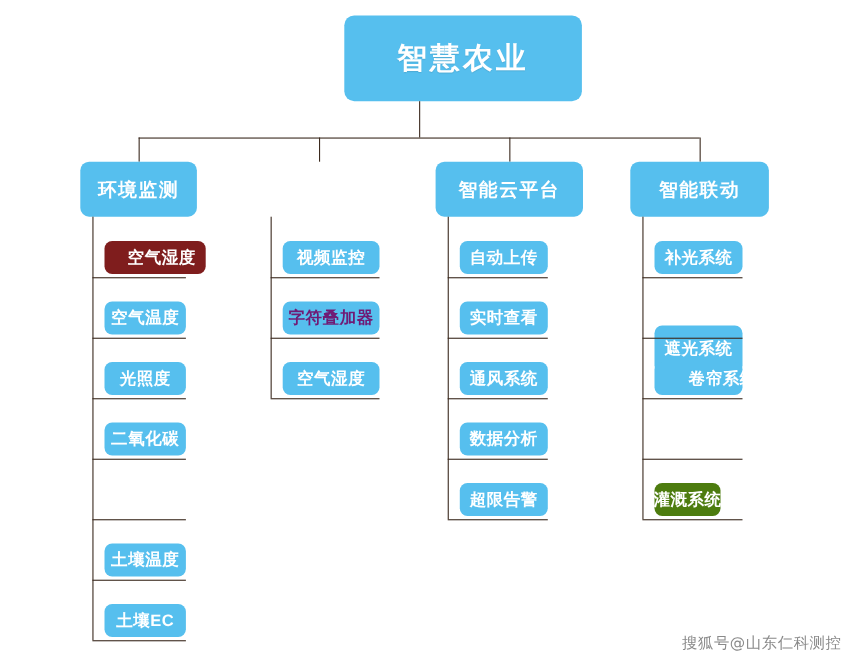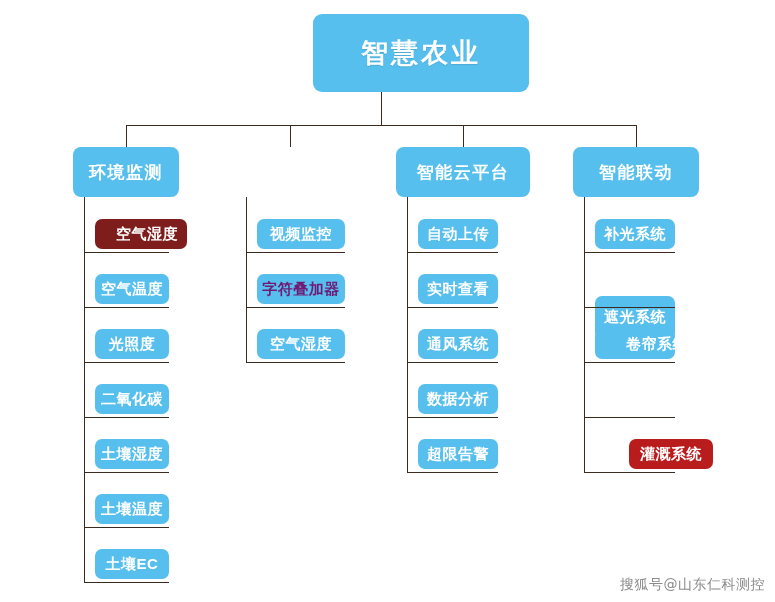--- a/index.html
+++ b/index.html
@@ -87,21 +87,20 @@
     <div class="conn conn-v" style="left: 636px; top: 125px; height: 22px; background: rgb(59, 42, 30);"></div>
     <div class="node node-branch" style="left: 73px; top: 147px; width: 106px; height: 50px; background: rgb(86, 191, 238); color: rgb(255, 255, 255);">环境监测</div>
     <div class="node node-leaf" style="left: 95px; top: 219px; width: 92px; height: 30px; background: #7f1d1d; color: rgb(255, 255, 255); padding-left: 12px;">空气湿度</div>
     <div class="conn conn-h" style="left: 84px; top: 252px; width: 85px; background: rgb(59, 42, 30);"></div>
     <div class="node node-leaf" style="left: 95px; top: 274px; width: 74px; height: 30px; background: rgb(86, 191, 238); color: rgb(255, 255, 255);">空气温度</div>
     <div class="conn conn-h" style="left: 84px; top: 307px; width: 85px; background: rgb(59, 42, 30);"></div>
     <div class="node node-leaf" style="left: 95px; top: 329px; width: 74px; height: 30px; background: rgb(86, 191, 238); color: rgb(255, 255, 255);">光照度</div>
     <div class="conn conn-h" style="left: 84px; top: 362px; width: 85px; background: rgb(59, 42, 30);"></div>
     <div class="node node-leaf" style="left: 95px; top: 384px; width: 74px; height: 30px; background: rgb(86, 191, 238); color: rgb(255, 255, 255);">二氧化碳</div>
     <div class="conn conn-h" style="left: 84px; top: 417px; width: 85px; background: rgb(59, 42, 30);"></div>
-    <div class="node node-leaf" style="left: 95px; top: 439px; width: 74px; height: 30px; background: rgb(86, 191, 238); color: rgb(255, 255, 255);">土壤湿度</div>
     <div class="conn conn-h" style="left: 84px; top: 472px; width: 85px; background: rgb(59, 42, 30);"></div>
     <div class="node node-leaf" style="left: 95px; top: 494px; width: 74px; height: 30px; background: rgb(86, 191, 238); color: rgb(255, 255, 255);">土壤温度</div>
     <div class="conn conn-h" style="left: 84px; top: 527px; width: 85px; background: rgb(59, 42, 30);"></div>
     <div class="node node-leaf" style="left: 95px; top: 549px; width: 74px; height: 30px; background: rgb(86, 191, 238); color: rgb(255, 255, 255);">土壤EC</div>
     <div class="conn conn-h" style="left: 84px; top: 582px; width: 85px; background: rgb(59, 42, 30);"></div>
     <div class="conn conn-v" style="left: 84px; top: 197px; height: 385px; background: rgb(59, 42, 30);"></div>
     <div class="node node-leaf" style="left: 257px; top: 219px; width: 88px; height: 30px; background: rgb(86, 191, 238); color: rgb(255, 255, 255);">视频监控</div>
     <div class="conn conn-h" style="left: 246px; top: 252px; width: 99px; background: rgb(59, 42, 30);"></div>
     <div class="node node-leaf" style="left: 257px; top: 274px; width: 88px; height: 30px; background: rgb(86, 191, 238); color: #701a75;">字符叠加器</div>
     <div class="conn conn-h" style="left: 246px; top: 307px; width: 99px; background: rgb(59, 42, 30);"></div>
@@ -121,17 +120,17 @@
     <div class="conn conn-h" style="left: 407px; top: 472px; width: 91px; background: rgb(59, 42, 30);"></div>
     <div class="conn conn-v" style="left: 407px; top: 197px; height: 275px; background: rgb(59, 42, 30);"></div>
     <div class="node node-branch" style="left: 573px; top: 147px; width: 126px; height: 50px; background: rgb(86, 191, 238); color: rgb(255, 255, 255);">智能联动</div>
     <div class="node node-leaf" style="left: 595px; top: 219px; width: 80px; height: 30px; background: rgb(86, 191, 238); color: rgb(255, 255, 255);">补光系统</div>
     <div class="conn conn-h" style="left: 584px; top: 252px; width: 91px; background: rgb(59, 42, 30);"></div>
     <div class="node node-leaf" style="left: 595px; top: 274px; width: 80px; height: 43px; background: rgb(86, 191, 238); color: rgb(255, 255, 255); margin-top: 22px;">遮光系统</div>
     <div class="conn conn-h" style="left: 584px; top: 307px; width: 91px; background: rgb(59, 42, 30);"></div>
     <div class="node node-leaf" style="left: 595px; top: 329px; width: 80px; height: 30px; background: rgb(86, 191, 238); color: rgb(255, 255, 255); padding-left: 44px;">卷帘系统</div>
     <div class="conn conn-h" style="left: 584px; top: 362px; width: 91px; background: rgb(59, 42, 30);"></div>
     <div class="conn conn-h" style="left: 584px; top: 417px; width: 91px; background: rgb(59, 42, 30);"></div>
-    <div class="node node-leaf" style="left: 629px; top: 439px; width: 84px; height: 30px; background: #b91c1c; color: rgb(255, 255, 255);">灌溉系统</div>
+    <div class="node node-leaf" style="left: 595px; top: 439px; width: 60px; height: 30px; background: #4d7c0f; color: rgb(255, 255, 255);">灌溉系统</div>
     <div class="conn conn-h" style="left: 584px; top: 472px; width: 91px; background: rgb(59, 42, 30);"></div>
     <div class="conn conn-v" style="left: 584px; top: 197px; height: 275px; background: rgb(59, 42, 30);"></div>
     <div class="watermark" style="color: rgb(138, 138, 138);">搜狐号@山东仁科测控</div>
   </div>
 
 </body></html>

